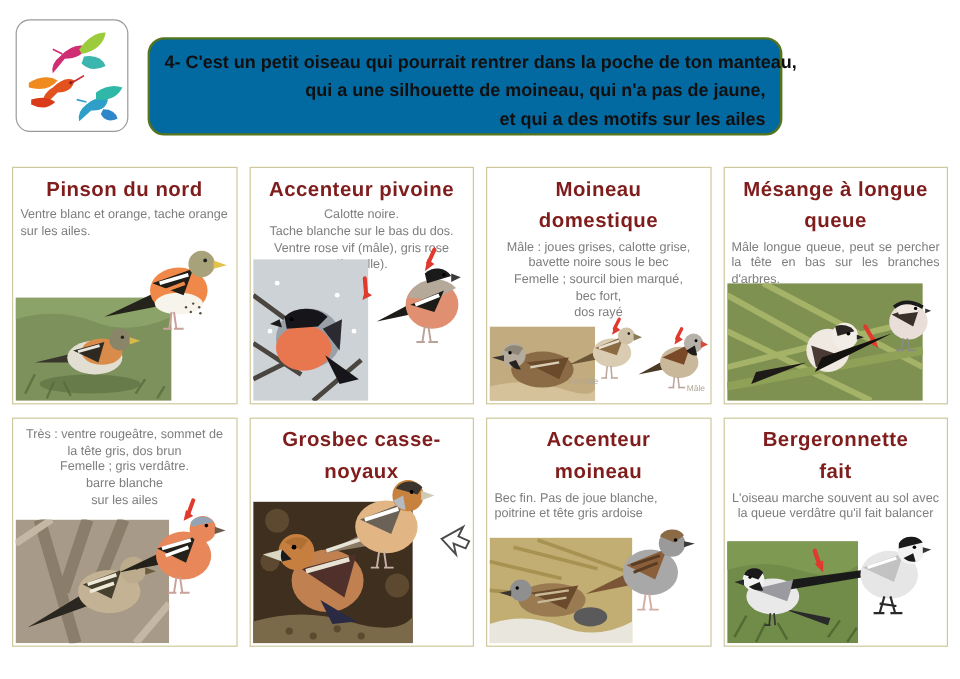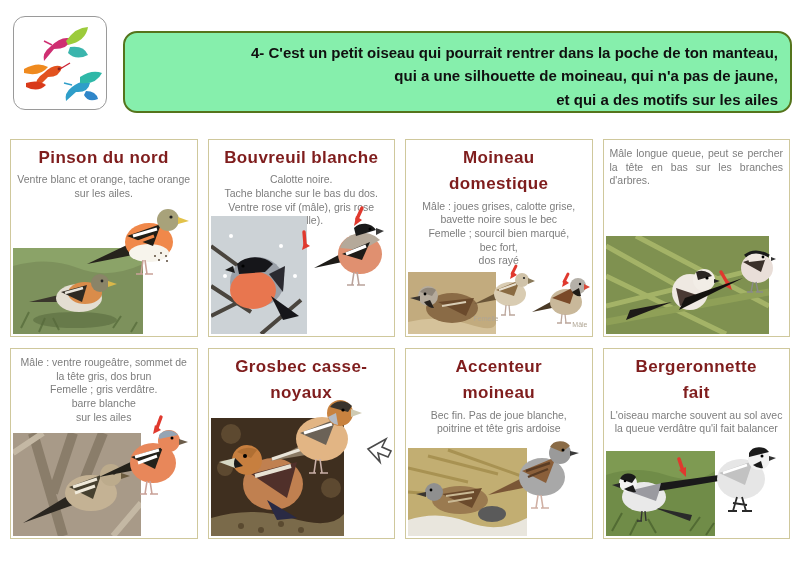--- a/index.html
+++ b/index.html
@@ -1,35 +1,35 @@
 <!DOCTYPE html>
 <html><head>
 <meta charset="utf-8">
 <style>
   html,body{margin:0;padding:0;}
   body{width:800px;height:566px;position:relative;overflow:hidden;background:#ffffff;
        font-family:"Liberation Sans",sans-serif;}
   
   .logo-box{position:absolute;left:13px;top:16px;width:94px;height:94px;background:#fff;
             border:1px solid #9a9a9a;border-radius:12px;box-sizing:border-box;}
-  .banner{position:absolute;left:123px;top:31px;width:669px;height:82px;background:#86efac;
+  .banner{position:absolute;left:123px;top:31px;width:529px;height:82px;background:#0369a1;
           border:2px solid #55741c;border-radius:14px;box-sizing:border-box;
           padding:8px 12px 6px 12px;text-align:right;color:#101010;
           font-weight:bold;font-size:15px;line-height:1.55;}
   .banner .bl{white-space:nowrap;}
   
   .cards{position:absolute;left:10px;top:139px;width:780px;display:grid;
          grid-template-columns:repeat(4,1fr);grid-template-rows:198px 191px;
          column-gap:10px;row-gap:11px;}
   .card{position:relative;background:#fff;border:1px solid #cfc89c;box-sizing:border-box;
         padding:5px 6px 0 6px;overflow:hidden;}
   .card-title{font-size:17px;font-weight:bold;text-align:center;color:#7f1d1d;
               line-height:1.55;white-space:pre-line;letter-spacing:.4px;}
   .card-desc{font-size:10.5px;color:#7d7d7d;line-height:1.3;white-space:pre-line;margin-top:2px;}
-  .ta-center{text-align:center}.ta-left{text-align:center}.ta-justify{text-align:justify}
+  .ta-center{}.ta-left{text-align:center}.ta-justify{text-align:justify}
   .drawing,.photo{position:absolute;}
   .photo{left:2px;bottom:2px;}
   
   .d1{right:2px;top:58px;width:112px;height:92px;}
   .d2{right:2px;top:62px;width:96px;height:100px;}
   .dg3{right:2px;top:118px;width:118px;height:78px;}
   .dg3 svg{width:118px;height:66px;display:block}
   .d4{right:0;top:92px;width:120px;height:96px;}
   .d5{right:4px;top:62px;width:104px;height:102px;}
   .d6{right:2px;top:34px;width:148px;height:110px;}
@@ -117,21 +117,21 @@
           <circle cx="78" cy="55" r="1"></circle>
           <circle cx="83" cy="58" r="1"></circle>
           <circle cx="76" cy="62" r="1"></circle>
           <circle cx="84" cy="63" r="1"></circle>
         </g>
       <path d="M60,62 l-2,14 m2,0 h-7 m9,-14 l2,14 m-2,0 h8" stroke="#c9a198" stroke-width="1.6" fill="none"></path>
     </svg>
   </div>
 
   <div class="card">
-    <div class="card-title">Bouvreuil blanche</div>
+    <div class="card-title">Accenteur pivoine</div>
     <div class="card-desc ta-left">Calotte noire.
 Tache blanche sur le bas du dos.
 Ventre rose vif (mâle), gris rose (femelle).</div>
     <svg class="photo p2" viewBox="0 0 96 118" preserveAspectRatio="none">
       <rect width="96" height="118" fill="#ccd2d6"></rect>
       <path d="M0,100 L60,70 M0,70 L40,96 M50,118 L90,84 M0,30 L30,52" stroke="#4a453e" stroke-width="4" fill="none"></path>
       <g fill="#fff">
           <circle cx="20" cy="20" r="2"></circle>
           <circle cx="70" cy="30" r="2"></circle>
           <circle cx="84" cy="60" r="2"></circle>
@@ -210,20 +210,22 @@
           <circle cx="108" cy="26" r="1.2" fill="#000"></circle>
           <path d="M90,56 l-1,9 m1,0 h-5 m8,-9 l1,9 m-1,0 h6" stroke="#bca79c" stroke-width="1.3" fill="none"></path>
         </g>
       </svg>
       <span class="tiny-label lbl-f">Femelle</span>
       <span class="tiny-label lbl-m">Mâle</span>
     </div>
   </div>
 
   <div class="card">
+    <div class="card-title">Mésange à longue
+queue</div>
     <div class="card-desc ta-justify">Mâle longue queue, peut se percher la tête en bas sur les branches d'arbres.</div>
     <svg class="photo p4" viewBox="0 0 163 98" preserveAspectRatio="none">
       <rect width="163" height="98" fill="#7f9150"></rect>
       <path d="M0,70 L163,30 M0,40 L120,98 M30,0 L163,70 M0,10 L90,60" stroke="#aebc6d" stroke-width="5" fill="none" opacity=".8"></path>
       <path d="M0,86 L163,56" stroke="#8fa057" stroke-width="7"></path>
       <path d="M66,66 L20,84 L24,74 Z" fill="#1d1a18"></path>
       <circle cx="84" cy="56" r="18" fill="#efe9e2"></circle>
       <circle cx="98" cy="44" r="11" fill="#f2ede6"></circle>
       <path d="M90,36 a12,10 0 0 1 16,4 l-14,4 Z" fill="#2a2522"></path>
       <path d="M70,52 L94,60 L74,70 Z" fill="#4a3a34"></path>
@@ -238,21 +240,21 @@
       <path d="M74,30 L98,22 L92,40 Z" fill="#3a302a"></path>
       <path d="M78,24 a14,12 0 0 1 20,0 l-2,4 -16,2 Z" fill="#efe7e0"></path>
       <path d="M76,24 q10,-8 24,0" stroke="#1a1a1a" stroke-width="3" fill="none"></path>
       <circle cx="94" cy="25" r="1.4" fill="#000"></circle>
       <polygon points="102,25 107,27 102,29" fill="#333"></polygon>
       <path d="M84,50 l-2,10 m2,0 h-6 m9,-10 l2,10 m-2,0 h7" stroke="#8a8a8a" stroke-width="1.4" fill="none"></path>
     </svg>
   </div>
 
   <div class="card">
-    <div class="card-desc ta-left">Mâle : ventre rougeâtre, sommet de la tête gris, dos brun
+    <div class="card-desc ta-left">Très : ventre rougeâtre, sommet de la tête gris, dos brun
 Femelle ; gris verdâtre.
 barre blanche
 sur les ailes</div>
     <svg class="photo p5" viewBox="0 0 128 103" preserveAspectRatio="none">
       <rect width="128" height="103" fill="#a89a88"></rect>
       <path d="M20,0 L50,103 M60,0 L40,60 M90,0 L70,50" stroke="#8a7d6a" stroke-width="10" fill="none"></path>
       <path d="M0,20 L30,0 M100,103 L128,70" stroke="#c4b8a4" stroke-width="6"></path>
       <path d="M10,90 L56,62 L60,72 Z" fill="#2a2620"></path>
       <ellipse cx="78" cy="60" rx="26" ry="18" fill="#c4b294"></ellipse>
       <path d="M56,54 L88,42 L80,66 Z" fill="#46402f"></path>

